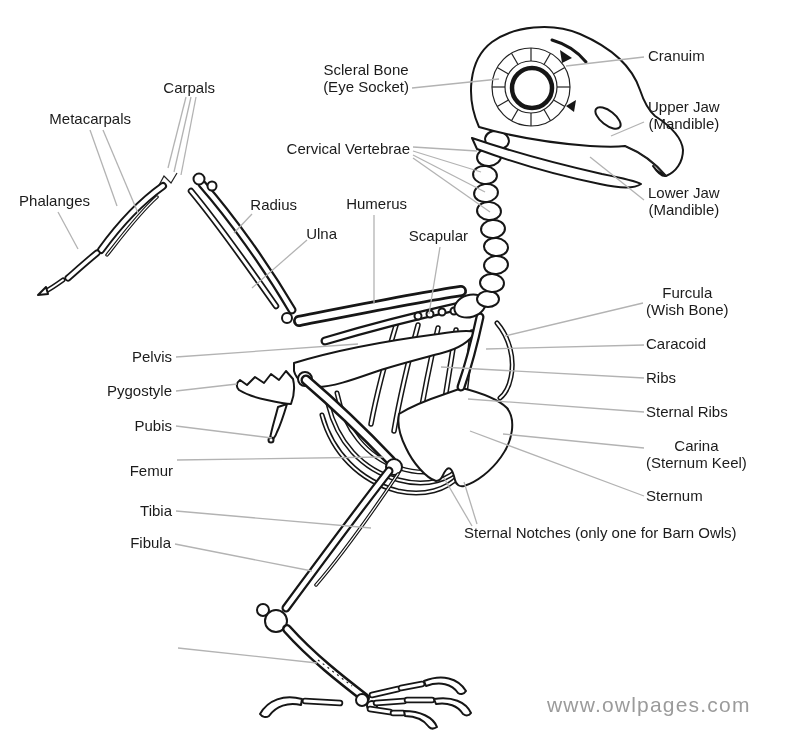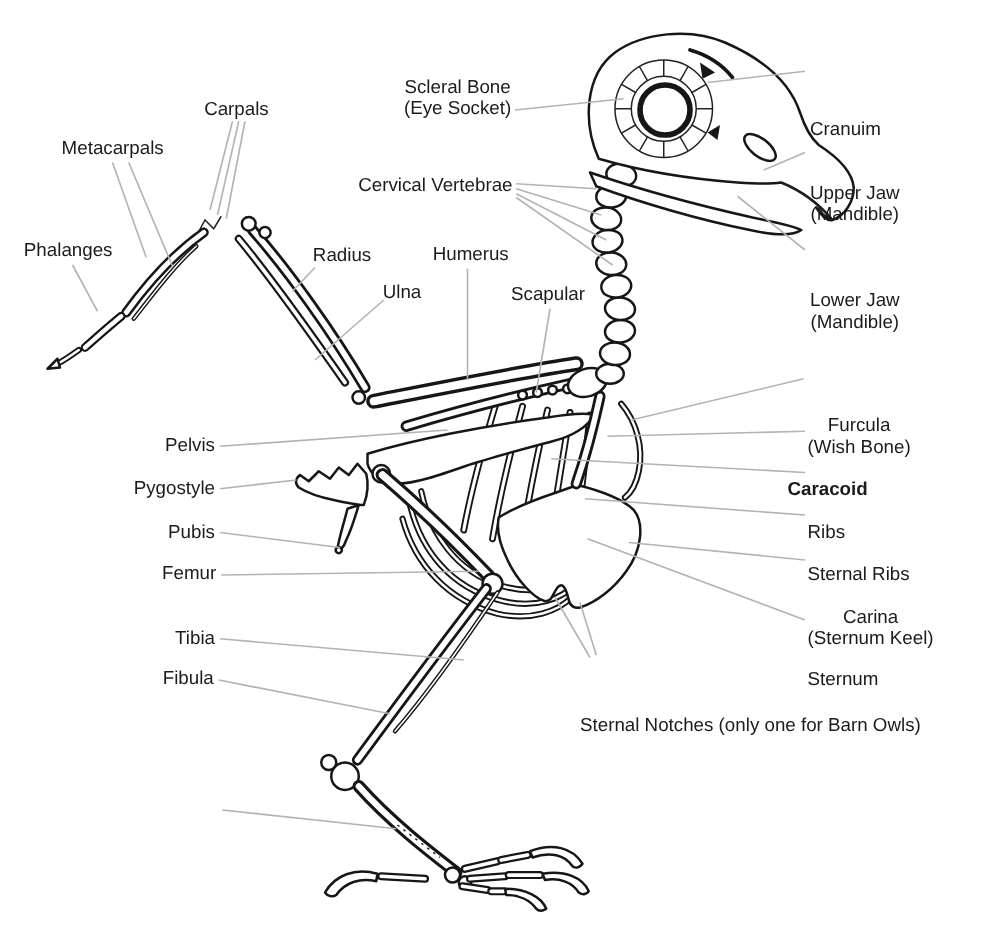--- a/index.html
+++ b/index.html
@@ -7,43 +7,43 @@
     position:relative;width:800px;height:747px;background:#ffffff;overflow:hidden;
     font-family:"Liberation Sans","DejaVu Sans",sans-serif;
   }
   #skeleton-svg{position:absolute;left:0;top:0;}
   .lbl{
     position:absolute;font-size:15px;line-height:17px;color:#1b1b1b;
     white-space:nowrap;
   }
   .lbl .ln{display:block;text-align:center;}
   .ra{text-align:right;}
-  .la{text-align:left;margin-top:48px;}
+  .la{text-align:left;}
   
   #L-carpals{right:585px;top:79px;}
   #L-metacarpals{right:669px;top:110px;}
   #L-phalanges{right:710px;top:192px;}
   #L-radius{right:503px;top:196px;}
   #L-ulna{right:463px;top:225px;}
   #L-humerus{right:393px;top:195px;}
   #L-scapular{right:332px;top:227px;}
   #L-cervical{right:390px;top:140px;}
   #L-scleral{right:391px;top:61px;}
   #L-pelvis{right:628px;top:348px;margin-left:40px;}
   #L-pygostyle{right:628px;top:382px;}
   #L-pubis{right:628px;top:417px;}
-  #L-femur{right:627px;top:450px;}
+  #L-femur{right:627px;top:462px;}
   #L-tibia{right:628px;top:502px;}
   #L-fibula{right:629px;top:534px;}
   #L-tarso{right:628px;top:619px;}
   #L-cranuim{left:648px;top:47px;}
   #L-upper-jaw{left:648px;top:98px;}
   #L-lower-jaw{left:648px;top:184px;}
   #L-furcula{left:646px;top:284px;}
-  #L-caracoid{left:630px;top:335px;font-weight:bold;}
+  #L-caracoid{left:646px;top:335px;}
   #L-ribs{left:646px;top:369px;}
   #L-sternal-ribs{left:646px;top:403px;}
   #L-carina{left:646px;top:437px;}
   #L-sternum{left:646px;top:487px;}
   #L-sternal-notches{left:464px;top:524px;}
   #L-watermark{
     left:547px;top:696px;font-size:21px;color:#9b9b9b;letter-spacing:1.2px;
   }
   
   .bone{stroke:#161616;fill:none;stroke-linecap:round;stroke-linejoin:round;}
@@ -294,14 +294,15 @@
   </div>
   <div class="lbl la" id="L-caracoid"><span>Caracoid</span></div>
   <div class="lbl la" id="L-ribs"><span>Ribs</span></div>
   <div class="lbl la" id="L-sternal-ribs"><span>Sternal Ribs</span></div>
   <div class="lbl la" id="L-carina">
     <span class="ln">Carina</span>
     <span class="ln">(Sternum Keel)</span>
   </div>
   <div class="lbl la" id="L-sternum"><span>Sternum</span></div>
   <div class="lbl la" id="L-sternal-notches"><span>Sternal Notches (only one for Barn Owls)</span></div>
+  <div class="lbl la" id="L-watermark"><span>www.owlpages.com</span></div>
 
 </div>
 
 </body></html>

